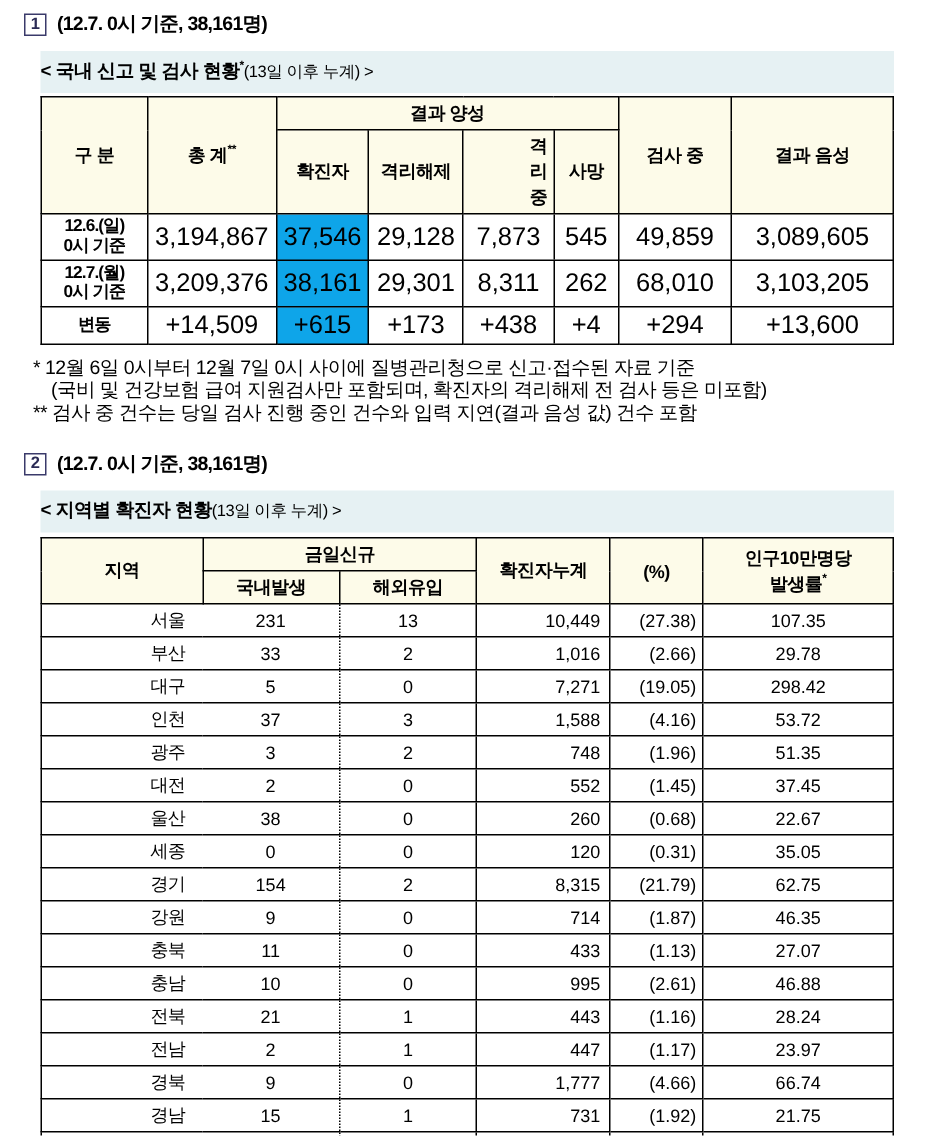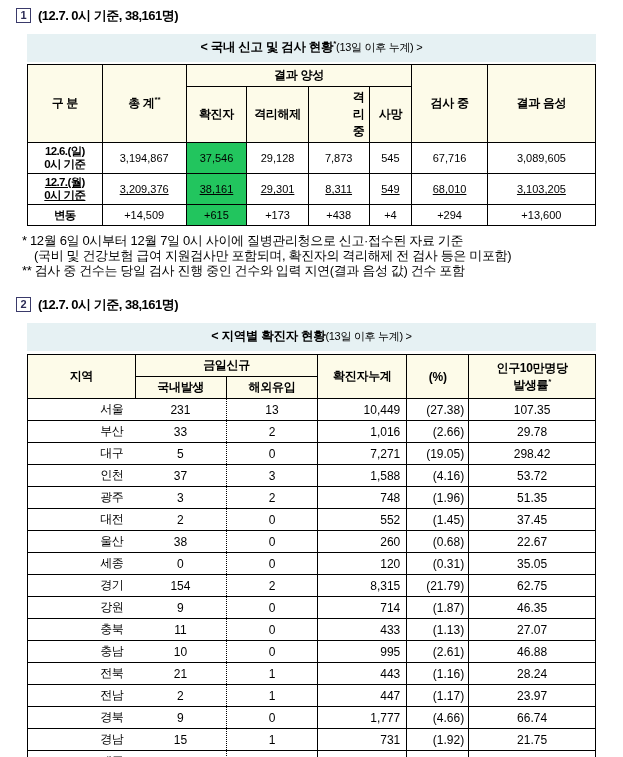--- a/index.html
+++ b/index.html
@@ -30,21 +30,20 @@
     font-size: 17px; font-weight: bold; letter-spacing: -0.5px;
   }
   .sec-sub {
     font-size: 13px; font-weight: bold; letter-spacing: -0.5px;
   }
 
   
   .caption {
     margin: 9px 27px 0 27px;
     background: #e6f1f3;
-    text-align: center;
     font-size: 12.5px;
     font-weight: bold;
     padding: 5px 0 6px 0;
     letter-spacing: -0.3px;
   }
   .caption .small { font-weight: normal; font-size: 11px; }
   .caption sup { font-size: 8px; vertical-align: super; }
 
   
   table.grid {
@@ -63,24 +62,24 @@
   table.grid th {
     background: #fdfbe9;
     font-weight: bold;
     letter-spacing: -0.3px;
   }
   sup.mark { font-size: 8px; vertical-align: super; }
 
   
   #table1 td, #table1 th { height: 17px; }
   #table1 .rowlabel { font-weight: bold; font-size: 11.5px; line-height: 13px; letter-spacing: -0.6px; }
-  #table1 .hl { background: #22c55e; }
+  #table1 .hl { background: #0ea5e9; }
   #table1 .dotl { border-left: 1px dotted #000; }
   #table1 .dotr { border-right: 1px dotted #000; }
-  #table1 .num { font-size: 11px; }
+  #table1 .num { font-size: 17px; }
 
   
   .notes {
     margin: 7px 0 0 22px;
     font-size: 13px;
     line-height: 15px;
     letter-spacing: -0.35px;
   }
   .notes div { white-space: nowrap; }
   .notes .indent { padding-left: 12px; }
@@ -133,33 +132,33 @@
       <tr style="height:30px;">
         <td class="rowlabel">
           <div>12.6.(일)</div>
           <div>0시 기준</div>
         </td>
         <td class="num">3,194,867</td>
         <td class="num hl">37,546</td>
         <td class="num">29,128</td>
         <td class="num dotl dotr">7,873</td>
         <td class="num">545</td>
-        <td class="num">67,716</td>
+        <td class="num">49,859</td>
         <td class="num">3,089,605</td>
       </tr>
-      <tr style="height:30px;text-decoration:underline;">
+      <tr style="height:30px;">
         <td class="rowlabel">
           <div>12.7.(월)</div>
           <div>0시 기준</div>
         </td>
         <td class="num">3,209,376</td>
         <td class="num hl">38,161</td>
         <td class="num">29,301</td>
         <td class="num dotl dotr">8,311</td>
-        <td class="num">549</td>
+        <td class="num">262</td>
         <td class="num">68,010</td>
         <td class="num">3,103,205</td>
       </tr>
       <tr style="height:21px;">
         <td class="rowlabel">변동</td>
         <td class="num">+14,509</td>
         <td class="num hl">+615</td>
         <td class="num">+173</td>
         <td class="num dotl dotr">+438</td>
         <td class="num">+4</td>

